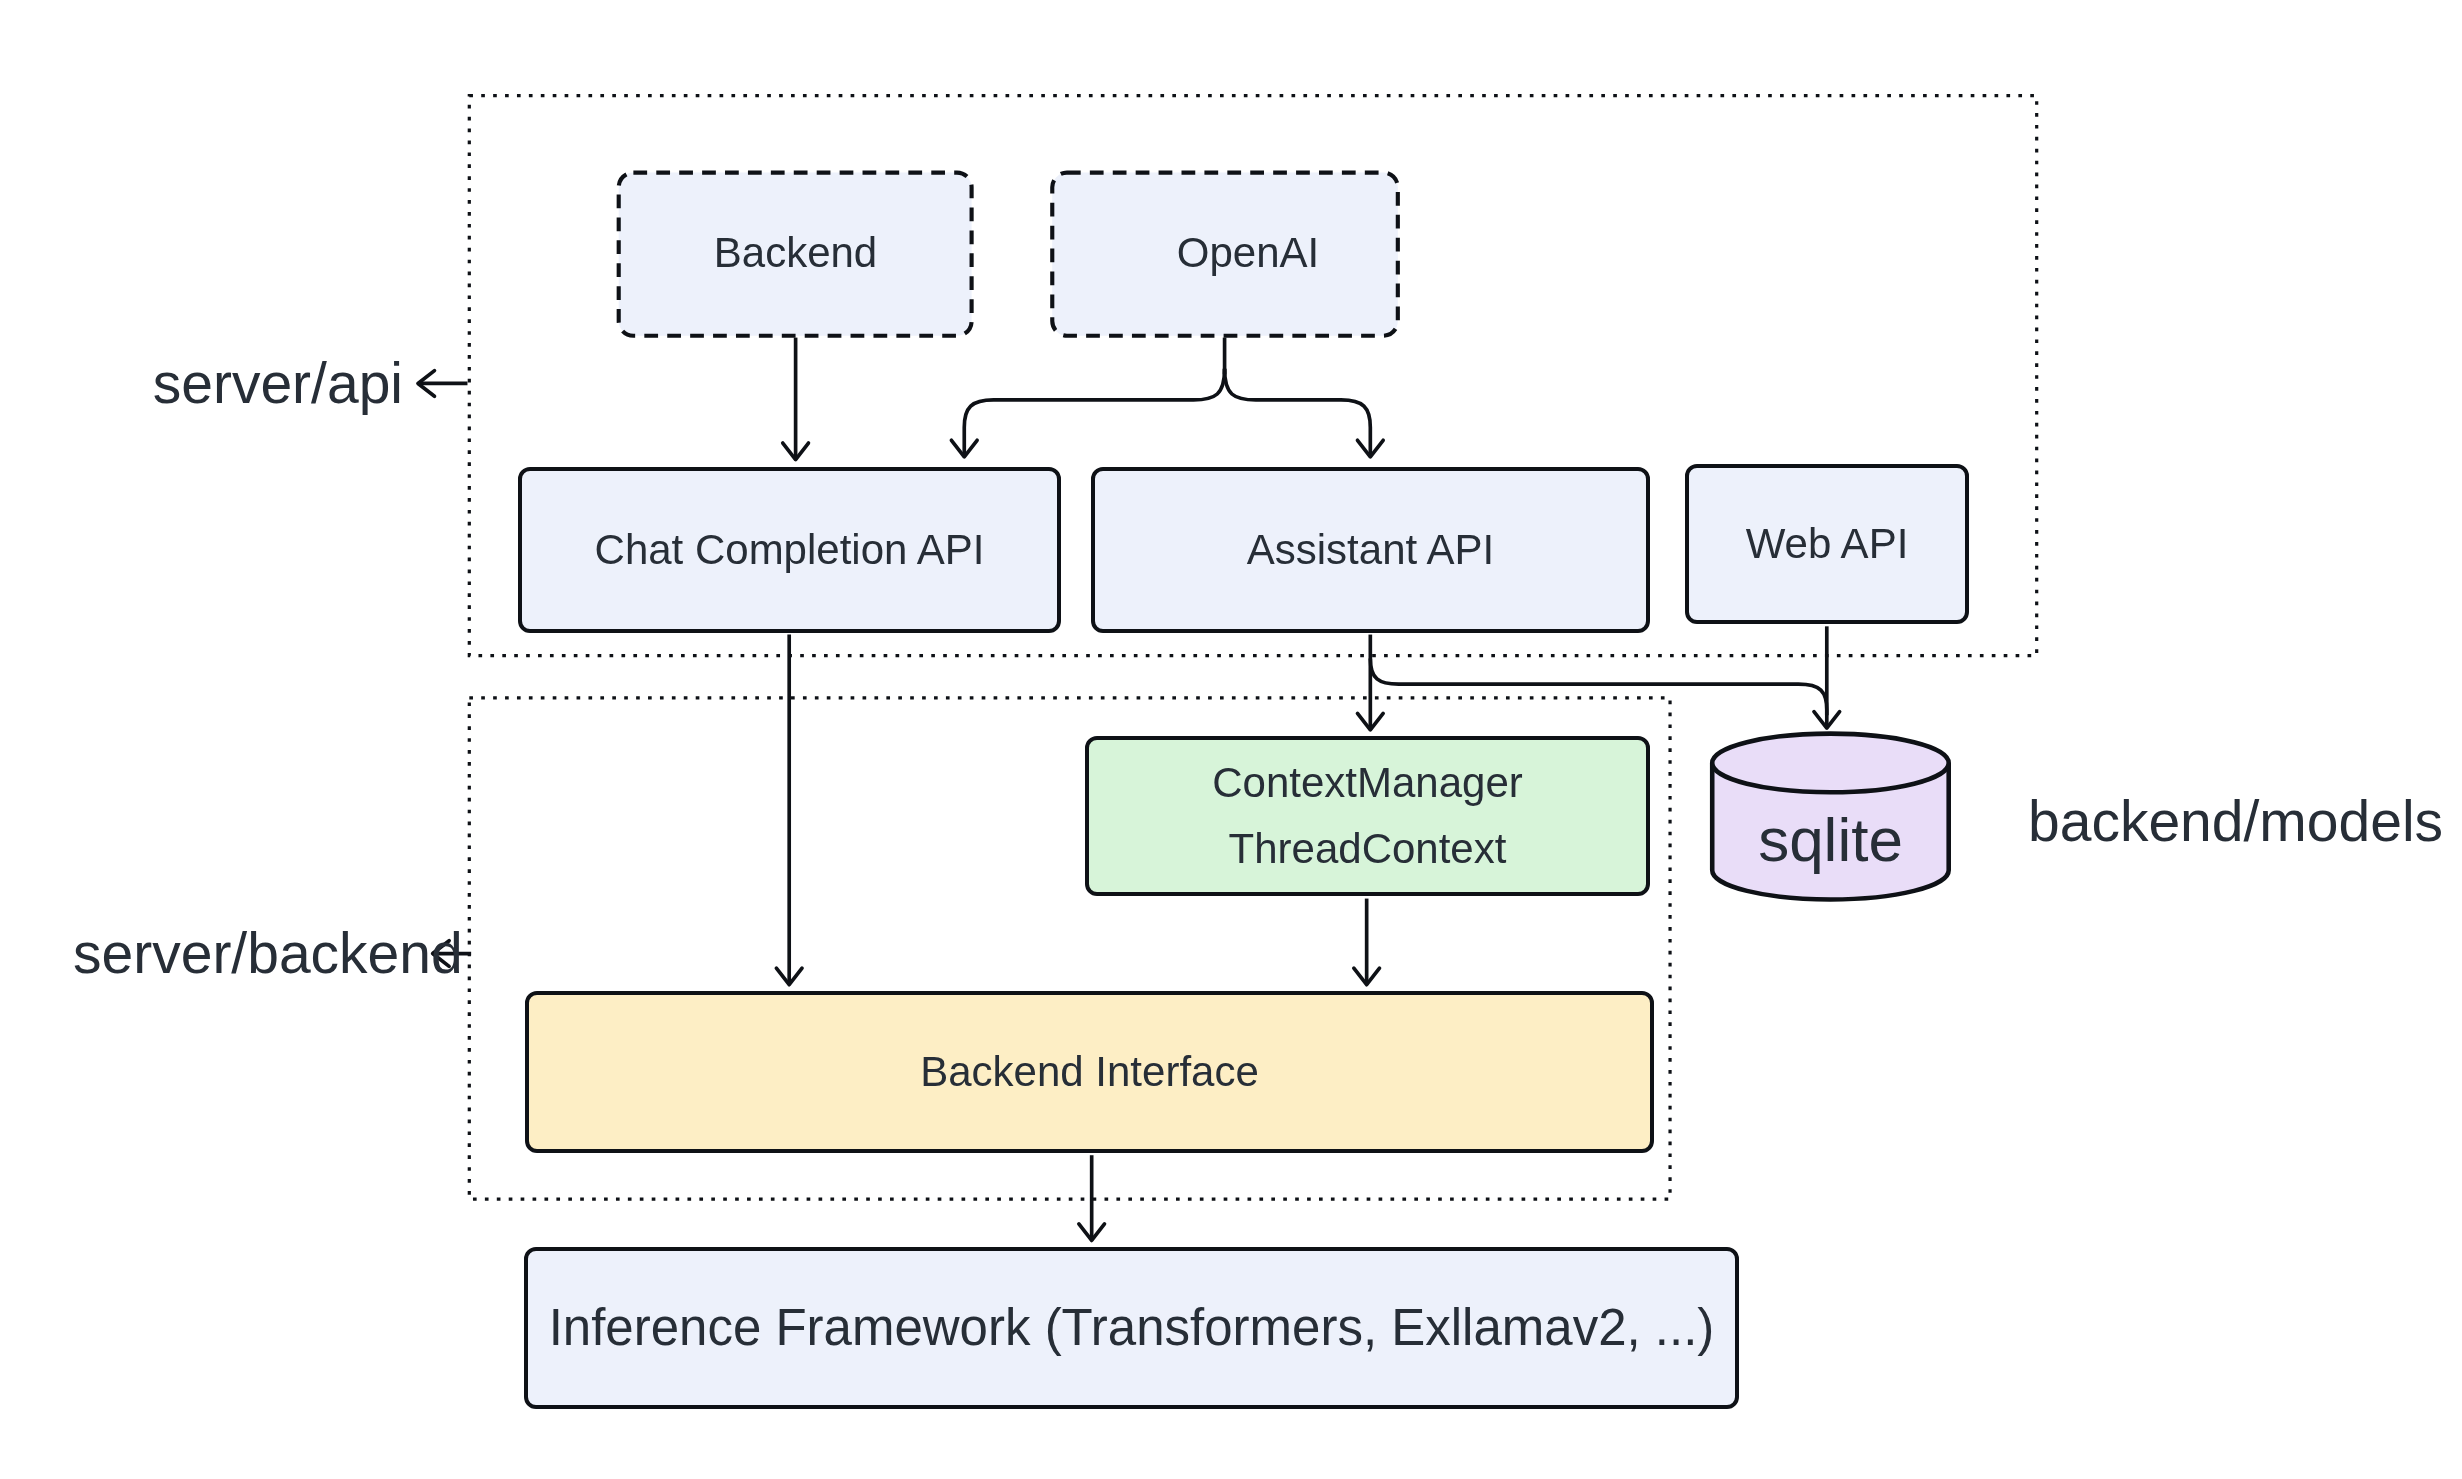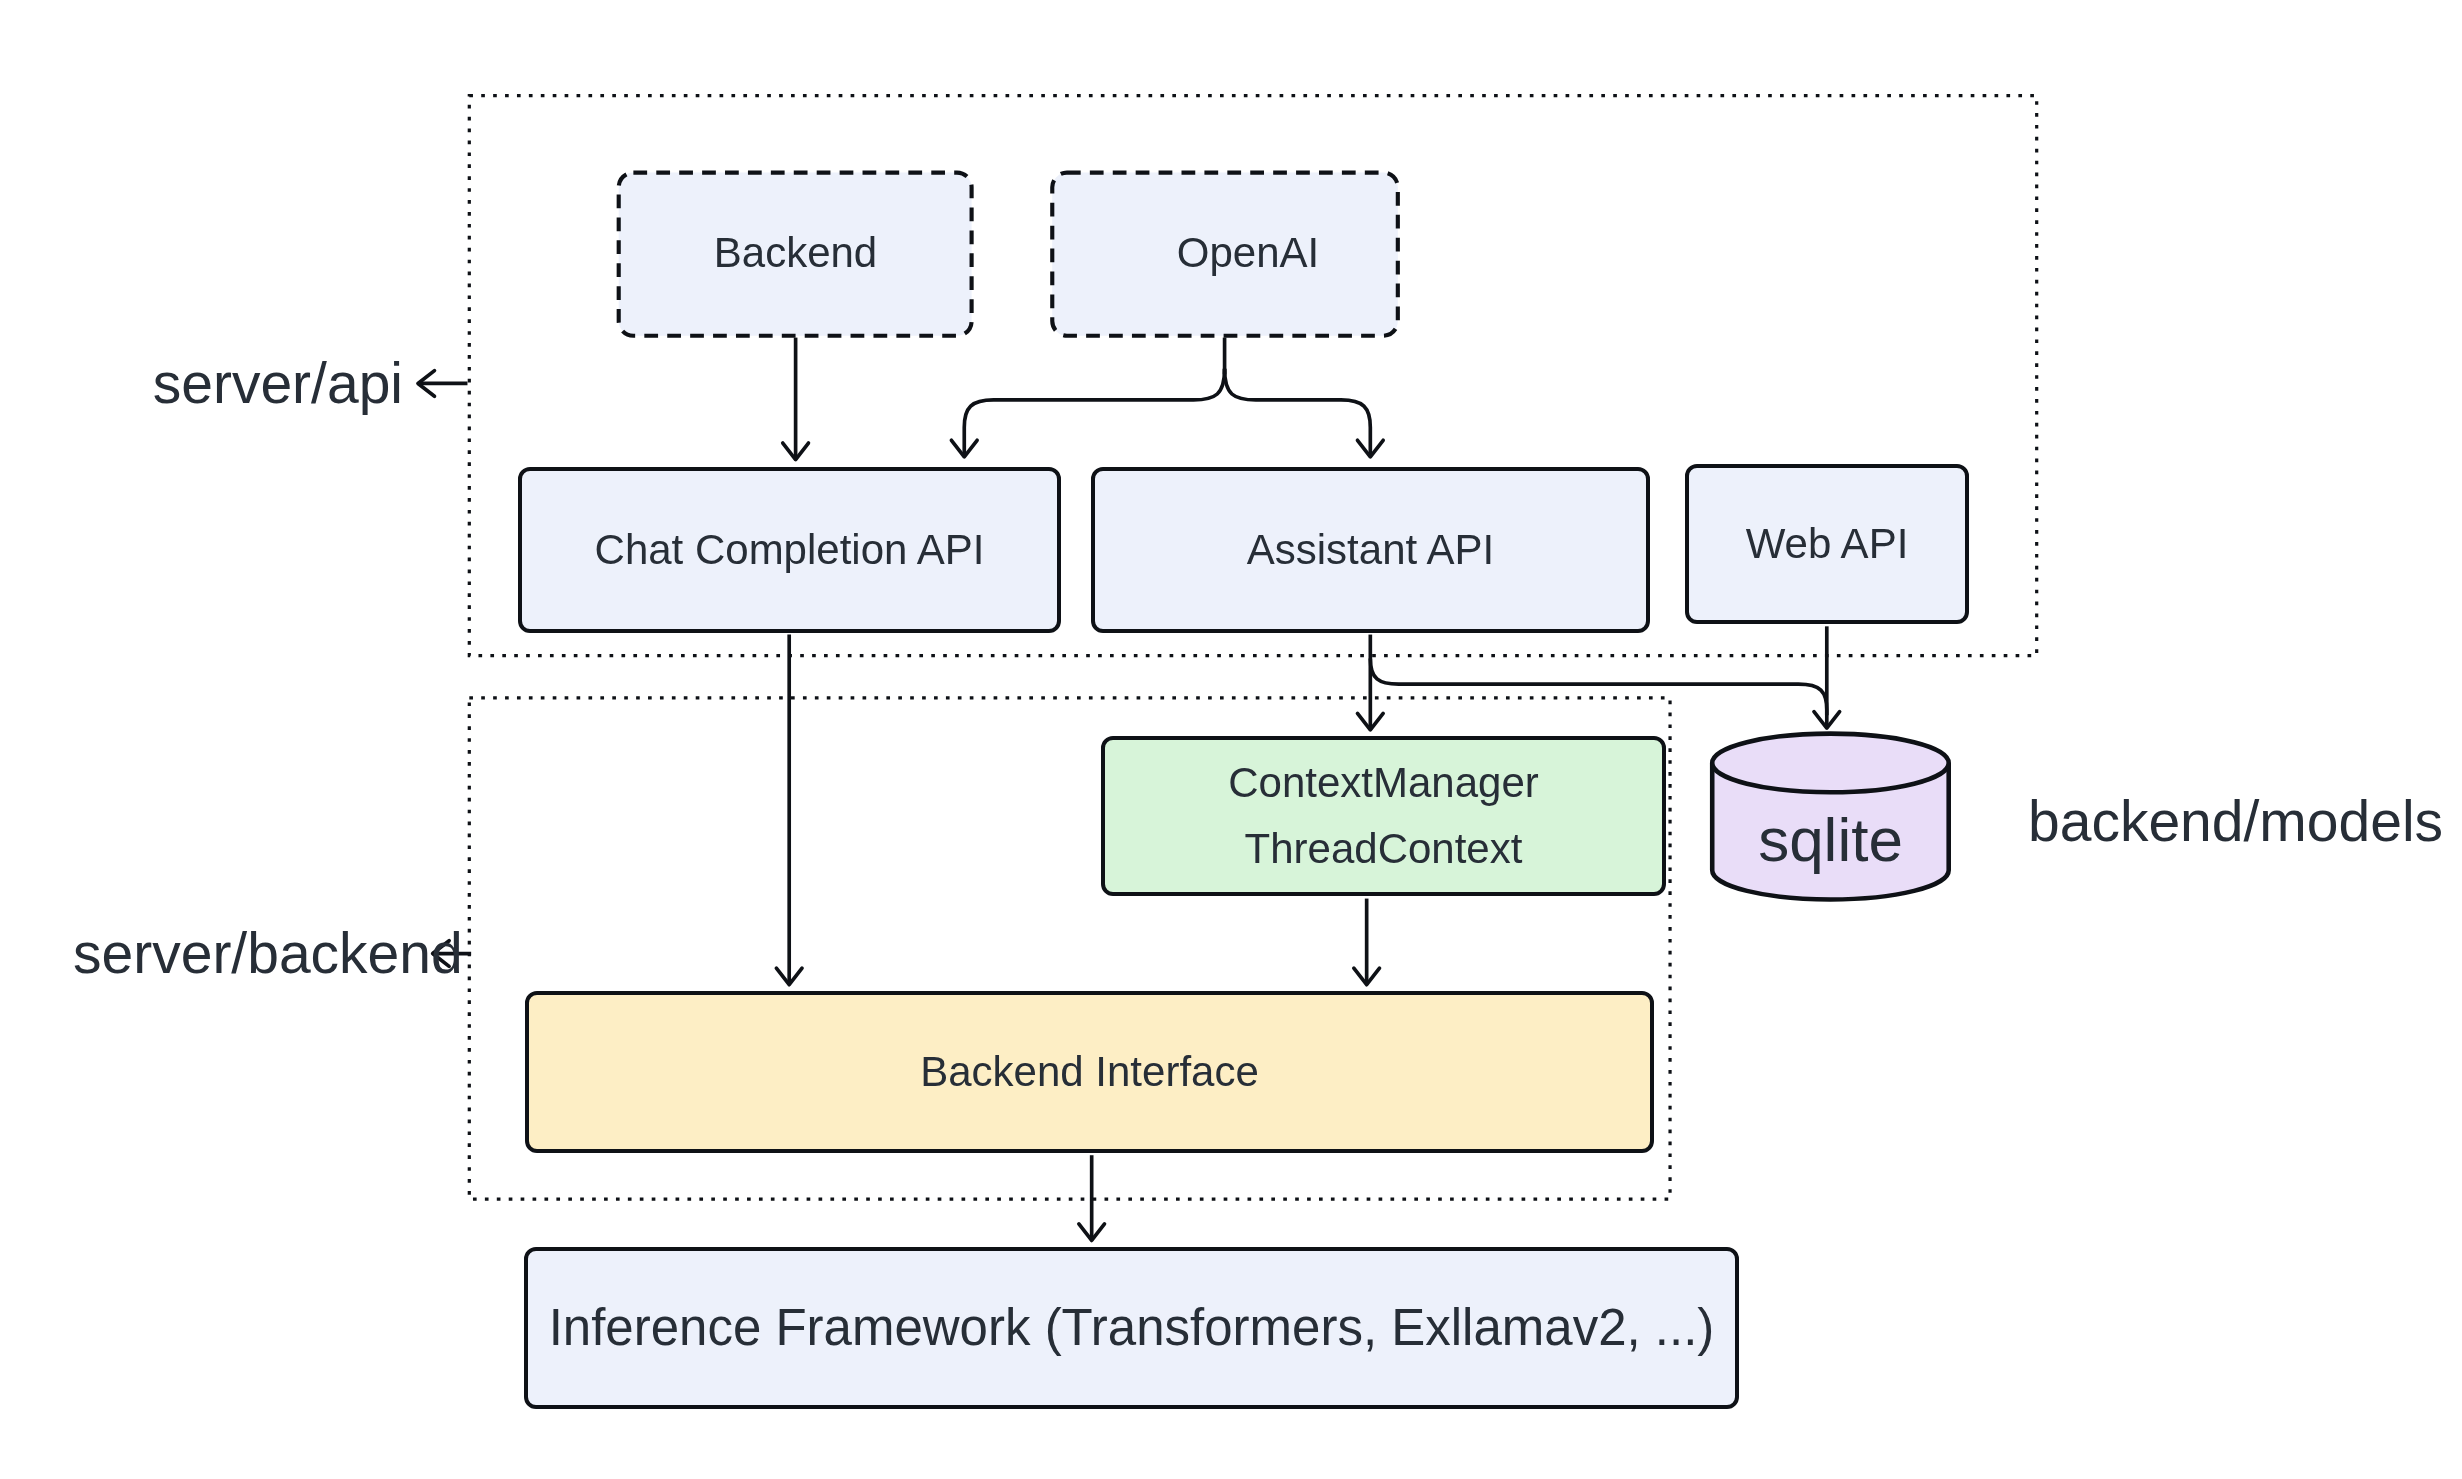--- a/index.html
+++ b/index.html
@@ -21,21 +21,21 @@
 
   .edge{fill:none;stroke:var(--stroke);stroke-width:4;}
   .edge-head{fill:none;stroke:var(--stroke);stroke-width:4;stroke-linecap:round;stroke-linejoin:round;}
   .container-rect{fill:none;stroke:var(--stroke);stroke-width:3.5;stroke-dasharray:4 9;}
   .dashed-rect{fill:var(--node-blue);stroke:var(--stroke);stroke-width:4.5;stroke-dasharray:15 10;}
   .cylinder{fill:var(--node-purple);stroke:var(--stroke);stroke-width:5;}
 
   .node{position:absolute;display:flex;align-items:center;justify-content:center;
         text-align:center;font-size:42px;line-height:1.4;color:var(--text);}
   .node.solid{background:var(--node-blue);border:4.6px solid var(--stroke);border-radius:12px;}
-  .node.green{background:var(--node-green);margin-left:16px;}
+  .node.green{background:var(--node-green);}
   .node.yellow{background:var(--node-yellow);}
   .node.ghost{background:transparent;border:none;}
   .node .stack{display:flex;flex-direction:column;gap:7.3px;}
 
   .outside-label{position:absolute;font-size:57px;color:var(--text);white-space:nowrap;}
   .right-align{text-align:right;}
 
   
   .n-ollama{left:619px;top:172px;width:353px;height:163px;}
   .n-openai{left:1052px;top:172px;width:392px;height:163px;}

